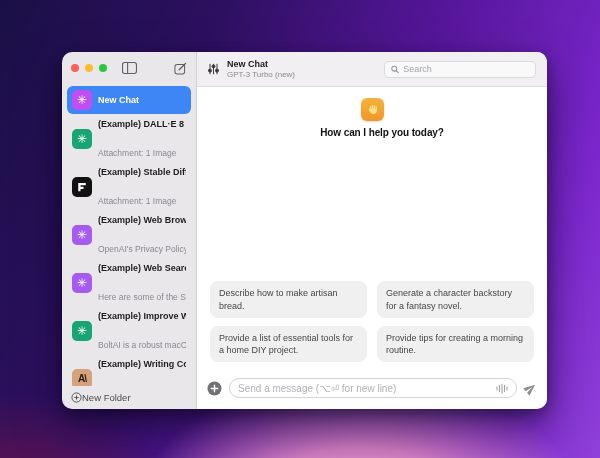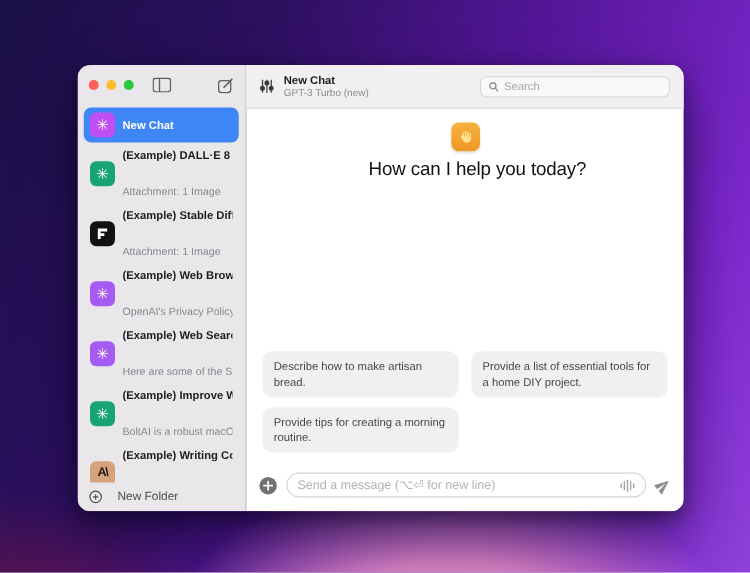--- a/index.html
+++ b/index.html
@@ -26,34 +26,34 @@
   .chat-list { flex:1; padding:2px 5px; display:flex; flex-direction:column; gap:1px; overflow:hidden; }
   .chat-item { display:flex; align-items:center; gap:6px; padding:4px 5px; border-radius:6px; }
   .chat-item.selected { background:#3e86f6; }
   .chat-icon { width:20px; height:20px; border-radius:5px; flex:none; display:flex; align-items:center; justify-content:center; }
   .oai-glyph { color:#fff; font-size:12px; line-height:1; }
   .anth-glyph { color:#231a10; font-size:10px; font-weight:700; line-height:1; letter-spacing:-1px; }
   .chat-texts { min-width:0; }
   .chat-title { font-size:9px; font-weight:700; color:#1c1c1e; white-space:nowrap; overflow:hidden; }
   .selected .chat-title { color:#fff; }
   .chat-sub { font-size:8.5px; color:#88888d; white-space:nowrap; overflow:hidden; margin-top:19px; }
-  .sb-footer { flex:none; padding:6px 9px; display:flex; align-items:center; gap:12px; font-size:9.5px; color:#4c4c50; }
+  .sb-footer { flex:none; padding:6px 9px; display:flex; align-items:center; gap:0; font-size:9.5px; color:#4c4c50; }
   
   .main { flex:1; display:flex; flex-direction:column; background:#fff; min-width:0; }
   .m-header { flex:none; height:35px; background:#f1eff1; border-bottom:1px solid #dedcdf; display:flex; align-items:center; padding:0 11px; }
   .m-titles { margin-left:8px; }
   .m-title { font-size:9px; font-weight:700; color:#1c1c1e; }
   .m-sub { font-size:8px; color:#8a8a8e; margin-top:1px; }
   .search-box { margin-left:auto; width:152px; height:17px; background:#faf9fa; border:1px solid #dbd9dc; border-radius:5px; display:flex; align-items:center; padding:0 6px; gap:4px; }
   .search-box input { border:none; outline:none; background:transparent; width:100%; font-size:9px; color:#3a3a3c; }
   .search-box input::placeholder { color:#a3a3a8; }
   .m-body { flex:1; display:flex; flex-direction:column; min-height:0; }
   .welcome { display:flex; flex-direction:column; align-items:center; margin-top:11px; }
   .wave-badge { width:23px; height:23px; border-radius:6px; background:linear-gradient(180deg,#f7b13e,#ef9727); display:flex; align-items:center; justify-content:center; box-shadow:0 1px 2px rgba(0,0,0,.15); }
-  .welcome h1 { font-size:15px; font-weight:400; color:#111; margin-top:6px; letter-spacing:-.1px;margin-left:20px; }
+  .welcome h1 { font-size:10px; font-weight:700; color:#111; margin-top:6px; letter-spacing:-.1px;margin-left:20px; }
   .spacer { flex:1; }
   .suggestions { display:grid; grid-template-columns:1fr 1fr; column-gap:10px; row-gap:8px; margin:0 13px 9px; align-items:center; }
   .card { background:#f1f0f1; border-radius:8px; padding:6px 9px; font-size:9px; color:#454548; line-height:1.35; cursor:pointer; }
   .composer { flex:none; display:flex; align-items:center; gap:7px; padding:7px 10px 11px; }
   .pill { flex:1; height:20px; border:1px solid #d5d3d6; border-radius:10px; background:#fff; display:flex; align-items:center; padding:0 8px; gap:5px; }
   .pill input { flex:1; border:none; outline:none; font-size:10px; color:#3a3a3c; background:transparent; }
   .pill input::placeholder { color:#b3b1b6; }
   .send { display:flex; transform:rotate(-40deg); }
 </style>
 </head>
@@ -211,20 +211,23 @@
         <h1>How can I help you today?</h1>
       </div>
 
       <div class="spacer"></div>
 
       <div class="suggestions" id="suggestions">
   <div class="card">
     <span>Describe how to make artisan bread.</span>
   </div>
 
+  <div class="card">
+    <span>Generate a character backstory for a fantasy novel.</span>
+  </div>
 
   <div class="card">
     <span>Provide a list of essential tools for a home DIY project.</span>
   </div>
 
   <div class="card">
     <span>Provide tips for creating a morning routine.</span>
   </div>
 </div>
 

